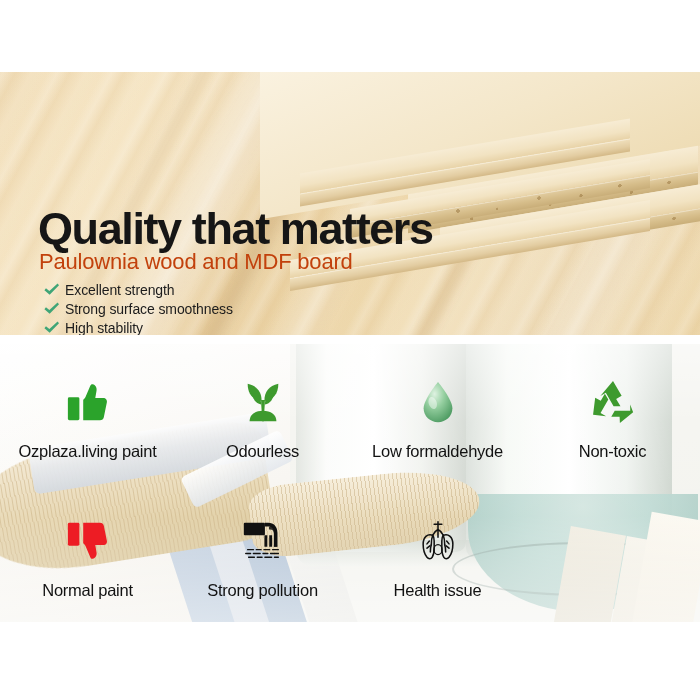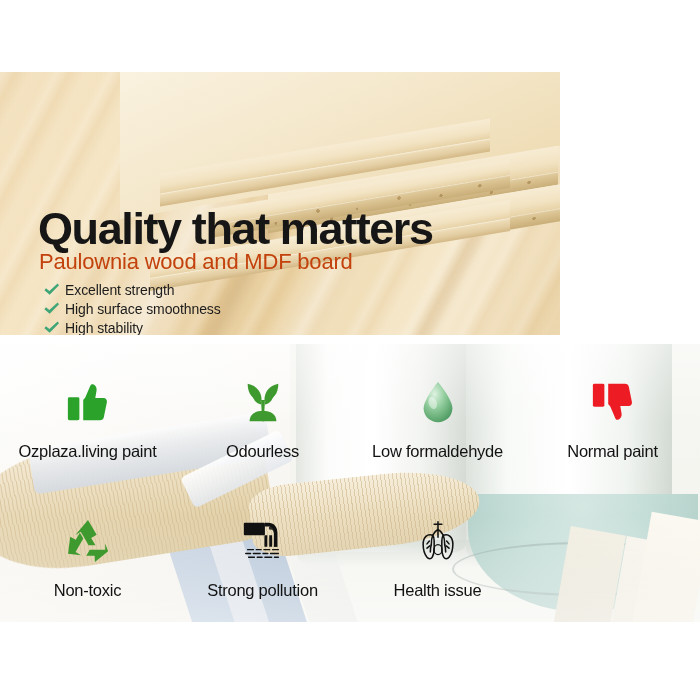--- a/index.html
+++ b/index.html
@@ -13,21 +13,21 @@
     font-family: "Liberation Sans", sans-serif;
     overflow: hidden;
     position: relative;
   }
 
   
   .wood-panel {
     position: absolute;
     left: 0;
     top: 72px;
-    width: 560px;
+    width: 700px;
     height: 263px;
     overflow: hidden;
     background: #f0dcb4;
   }
   
   .wood-grain {
     position: absolute;
     inset: -40px -40px;
     background:
       repeating-linear-gradient(118deg,
@@ -345,21 +345,21 @@
     <li class="feature-item">
       <svg class="check-icon" viewBox="0 0 24 24">
           <path d="M2 13.2 L4.2 10.4 L9 14.2 L20.6 3.4 L22.6 6.0 L9.4 19.4 Z" fill="#3FA577"></path>
         </svg>
       <span class="feature-label">Excellent strength</span>
     </li>
     <li class="feature-item">
       <svg class="check-icon" viewBox="0 0 24 24">
           <path d="M2 13.2 L4.2 10.4 L9 14.2 L20.6 3.4 L22.6 6.0 L9.4 19.4 Z" fill="#3FA577"></path>
         </svg>
-      <span class="feature-label">High surface smoothness</span>
+      <span class="feature-label">Strong surface smoothness</span>
     </li>
     <li class="feature-item">
       <svg class="check-icon" viewBox="0 0 24 24">
           <path d="M2 13.2 L4.2 10.4 L9 14.2 L20.6 3.4 L22.6 6.0 L9.4 19.4 Z" fill="#3FA577"></path>
         </svg>
       <span class="feature-label">High stability</span>
     </li>
     <li class="feature-item">
       <svg class="check-icon" viewBox="0 0 24 24">
           <path d="M2 13.2 L4.2 10.4 L9 14.2 L20.6 3.4 L22.6 6.0 L9.4 19.4 Z" fill="#3FA577"></path>
@@ -424,35 +424,35 @@
           </radialGradient>
         </defs>
         <path d="M24 3 C24 3 9 21 9 30.5 C9 38.8 15.7 45 24 45 C32.3 45 39 38.8 39 30.5 C39 21 24 3 24 3 Z" fill="url(#dropg)"></path>
         <ellipse cx="18.5" cy="25" rx="4.2" ry="6.5" fill="#ffffff" opacity=".45" transform="rotate(-18 18.5 25)"></ellipse>
       </svg>
       <div class="cp-label">Low formaldehyde</div>
     </div>
 
     <div class="cp-cell">
       <svg class="cp-icon" viewBox="0 0 48 48">
-        <rect x="3" y="5" width="12" height="24" rx="1.5" fill="#ED1C24"></rect>
-        <path d="M19 5 H36.5 c2.2 0 3.6 1.3 4 3.2 l3.2 15.5 c.5 2.6-1.2 4.6-3.8 4.6 H31.6 l1.3 7.4 c.6 3.4-1.2 6.3-4 6.8 -1.3 .2-2-.4-2.5-1.6 L21.5 29.4 c-.7-1.6-1.6-2.5-2.5-3.1 Z" fill="#ED1C24"></path>
-      </svg>
-      <div class="cp-label">Normal paint</div>
-    </div>
-
-    <div class="cp-cell">
-      <svg class="cp-icon" viewBox="0 0 48 48">
         <g fill="#3E9A2E">
           <path d="M24 2 L33 17.5 L27.3 20.8 L31.8 28.4 L24.6 28.4 L16.5 14.4 L10.8 17.7 Z"></path>
           <path d="M3.2 37.2 L5.4 19.5 L11.2 22.8 L15.5 15.3 L19.1 21.5 L11 35.6 L16.8 38.9 Z"></path>
           <path d="M45 34.8 L31.2 46 L30.9 39.4 L22.2 39.4 L25.8 33.2 L42 33.2 L41.9 26.6 Z"></path>
         </g>
       </svg>
       <div class="cp-label">Non-toxic</div>
+    </div>
+
+    <div class="cp-cell">
+      <svg class="cp-icon" viewBox="0 0 48 48">
+        <rect x="3" y="5" width="12" height="24" rx="1.5" fill="#ED1C24"></rect>
+        <path d="M19 5 H36.5 c2.2 0 3.6 1.3 4 3.2 l3.2 15.5 c.5 2.6-1.2 4.6-3.8 4.6 H31.6 l1.3 7.4 c.6 3.4-1.2 6.3-4 6.8 -1.3 .2-2-.4-2.5-1.6 L21.5 29.4 c-.7-1.6-1.6-2.5-2.5-3.1 Z" fill="#ED1C24"></path>
+      </svg>
+      <div class="cp-label">Normal paint</div>
     </div>
 
 
     <div class="cp-cell">
       <svg class="cp-icon" viewBox="0 0 48 48">
         <g fill="#111111">
           <rect x="4" y="5" width="22" height="13" rx="1"></rect>
           <path d="M26 5 h3.4 c6 0 9.6 4.2 9.6 10.2 V30 h-3.6 V15.6 c0-4.2-2.2-6.8-6-6.8 H26 Z"></path>
           <path d="M30.2 8.8 h2.2 c4 0 6.4 2.8 6.4 7 V30 h-3.4 V16.4 c0-2.8-1.4-4.4-4-4.4 h-1.2 Z" opacity=".85"></path>
           <rect x="30.5" y="18" width="3" height="12"></rect>

